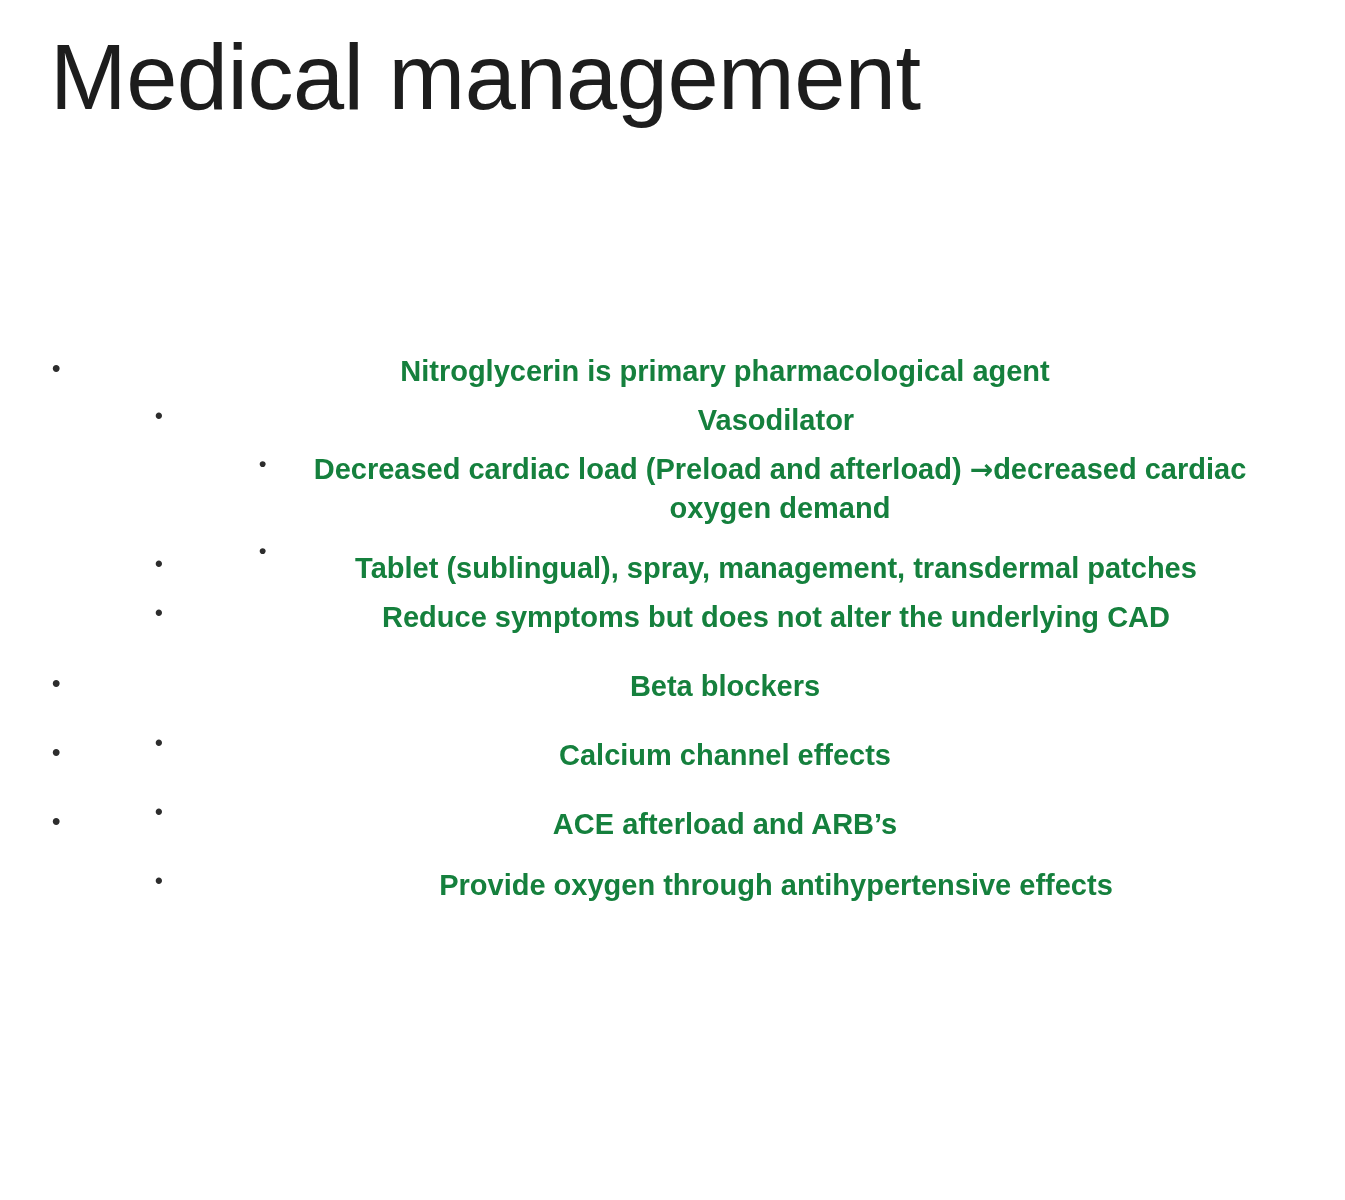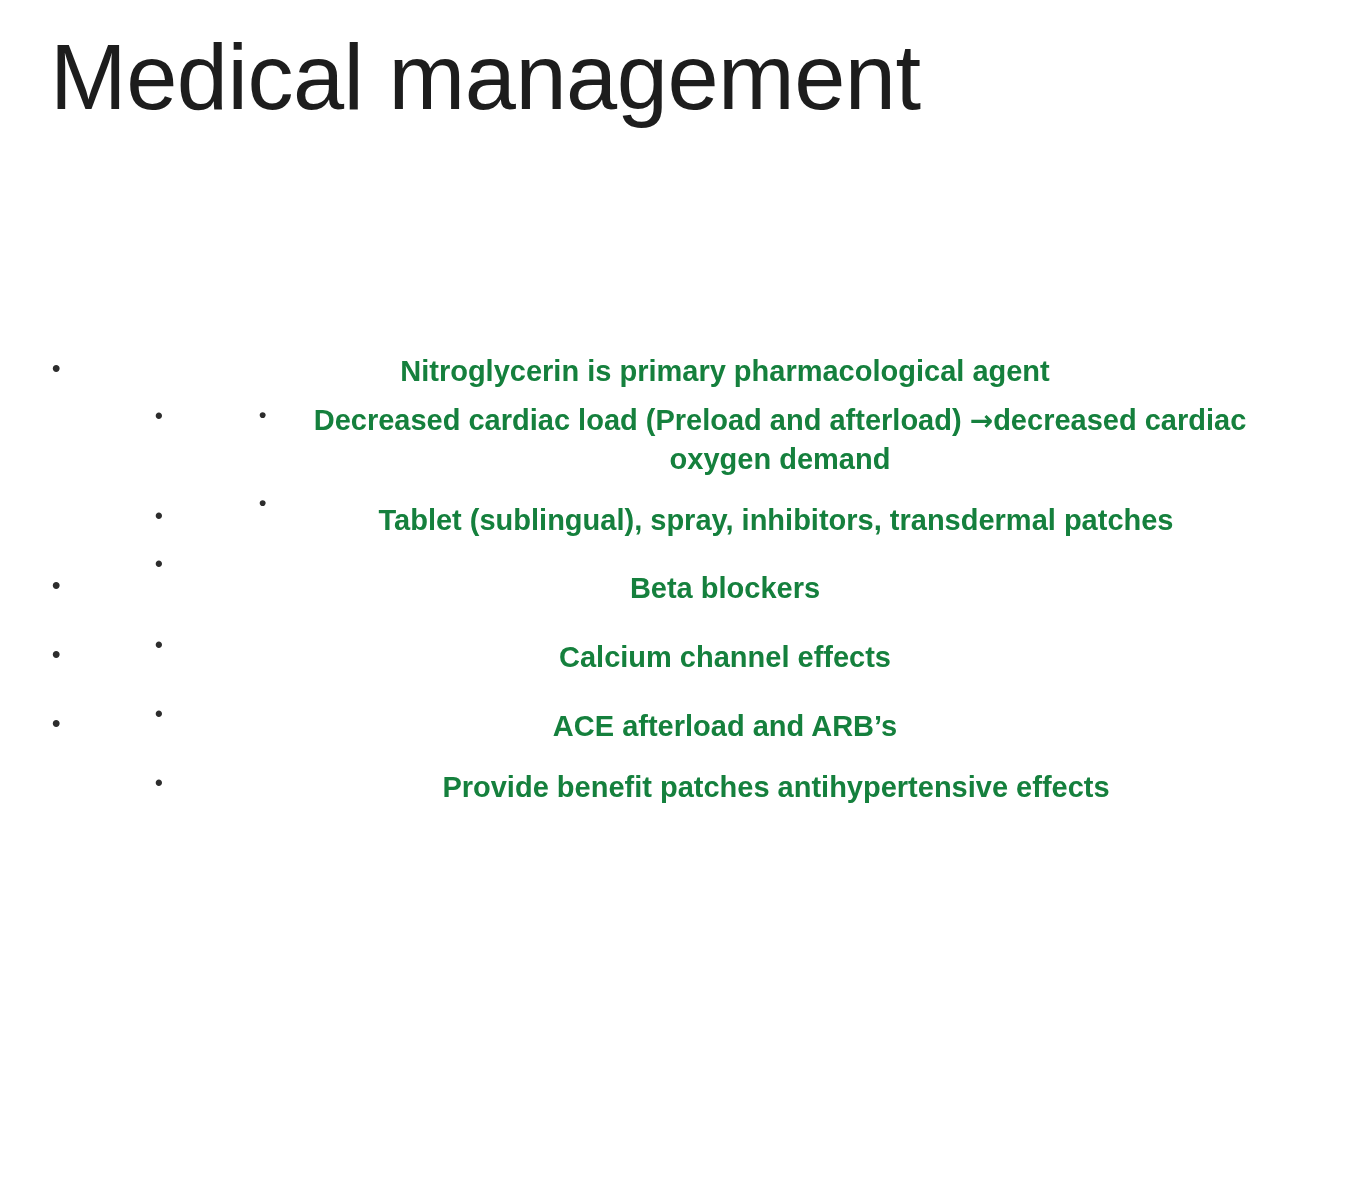--- a/index.html
+++ b/index.html
@@ -126,38 +126,40 @@
 
   <div class="body-area">
 
     <div class="bullet-row lvl1 gap-sm">
       <span class="marker">•</span>
       <span class="btext">Nitroglycerin is primary pharmacological agent</span>
     </div>
 
     <div class="bullet-row lvl2 gap-sm">
       <span class="marker">•</span>
+      <span class="btext">Vasodilator</span>
     </div>
 
     <div class="bullet-row lvl3 gap-sm">
       <span class="marker">•</span>
       <span class="btext"><span>Decreased cardiac load (Preload and afterload) </span><span class="arrow">→</span><span>decreased cardiac oxygen demand</span></span>
     </div>
 
     <div class="bullet-row lvl3 gap-md">
       <span class="marker">•</span>
     </div>
 
     <div class="bullet-row lvl2 gap-sm">
       <span class="marker">•</span>
-      <span class="btext">Tablet (sublingual), spray, inhibitors, transdermal patches</span>
+      <span class="btext">Tablet (sublingual), spray, management, transdermal patches</span>
     </div>
 
     <div class="bullet-row lvl2 gap-lg">
       <span class="marker">•</span>
+      <span class="btext">Reduce symptoms but does not alter the underlying CAD</span>
     </div>
 
     <div class="bullet-row lvl1 gap-md">
       <span class="marker">•</span>
       <span class="btext">Beta blockers</span>
     </div>
 
     <div class="bullet-row lvl2 gap-lg">
       <span class="marker">•</span>
     </div>
@@ -171,17 +173,17 @@
       <span class="marker">•</span>
     </div>
 
     <div class="bullet-row lvl1 gap-md">
       <span class="marker">•</span>
       <span class="btext">ACE afterload and ARB’s</span>
     </div>
 
     <div class="bullet-row lvl2">
       <span class="marker">•</span>
-      <span class="btext">Provide benefit patches antihypertensive effects</span>
+      <span class="btext">Provide oxygen through antihypertensive effects</span>
     </div>
 
   </div>
 </div>
 
 </body></html>

